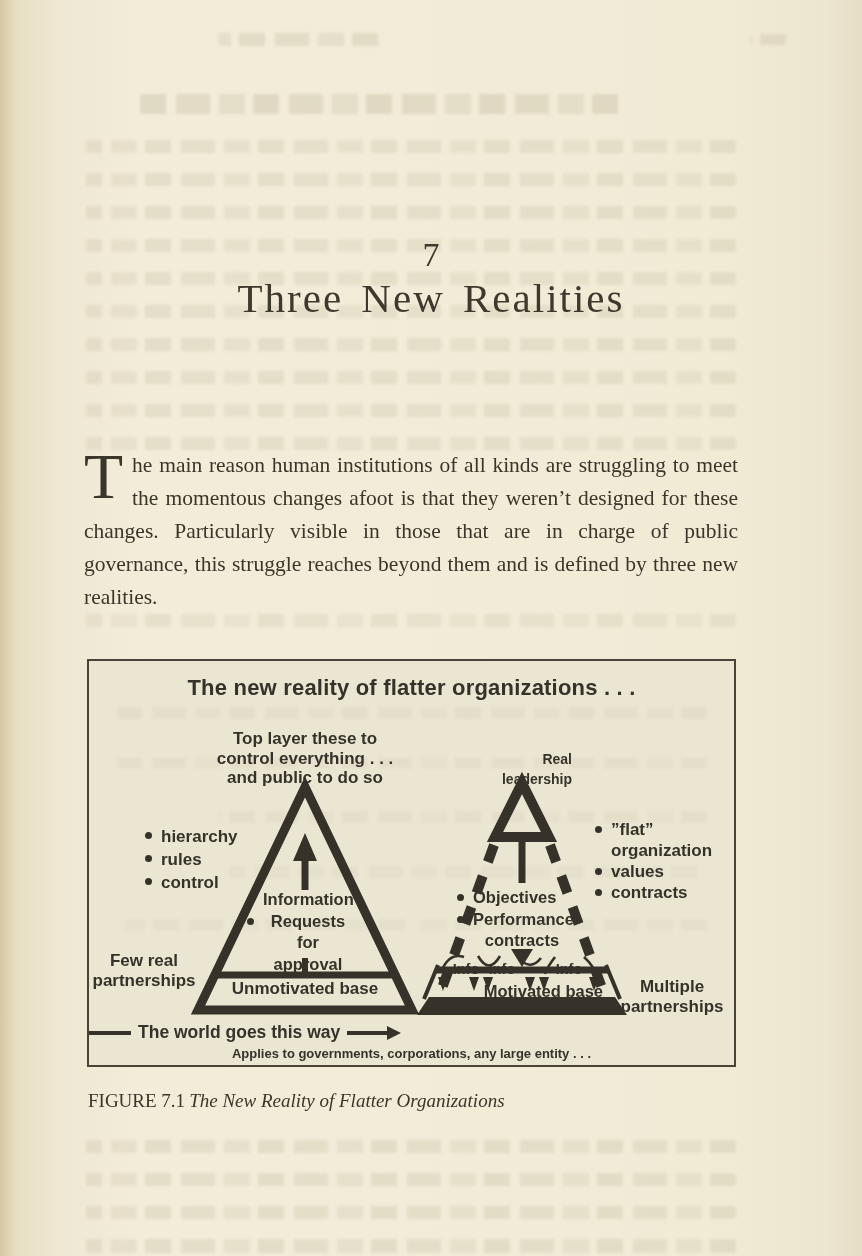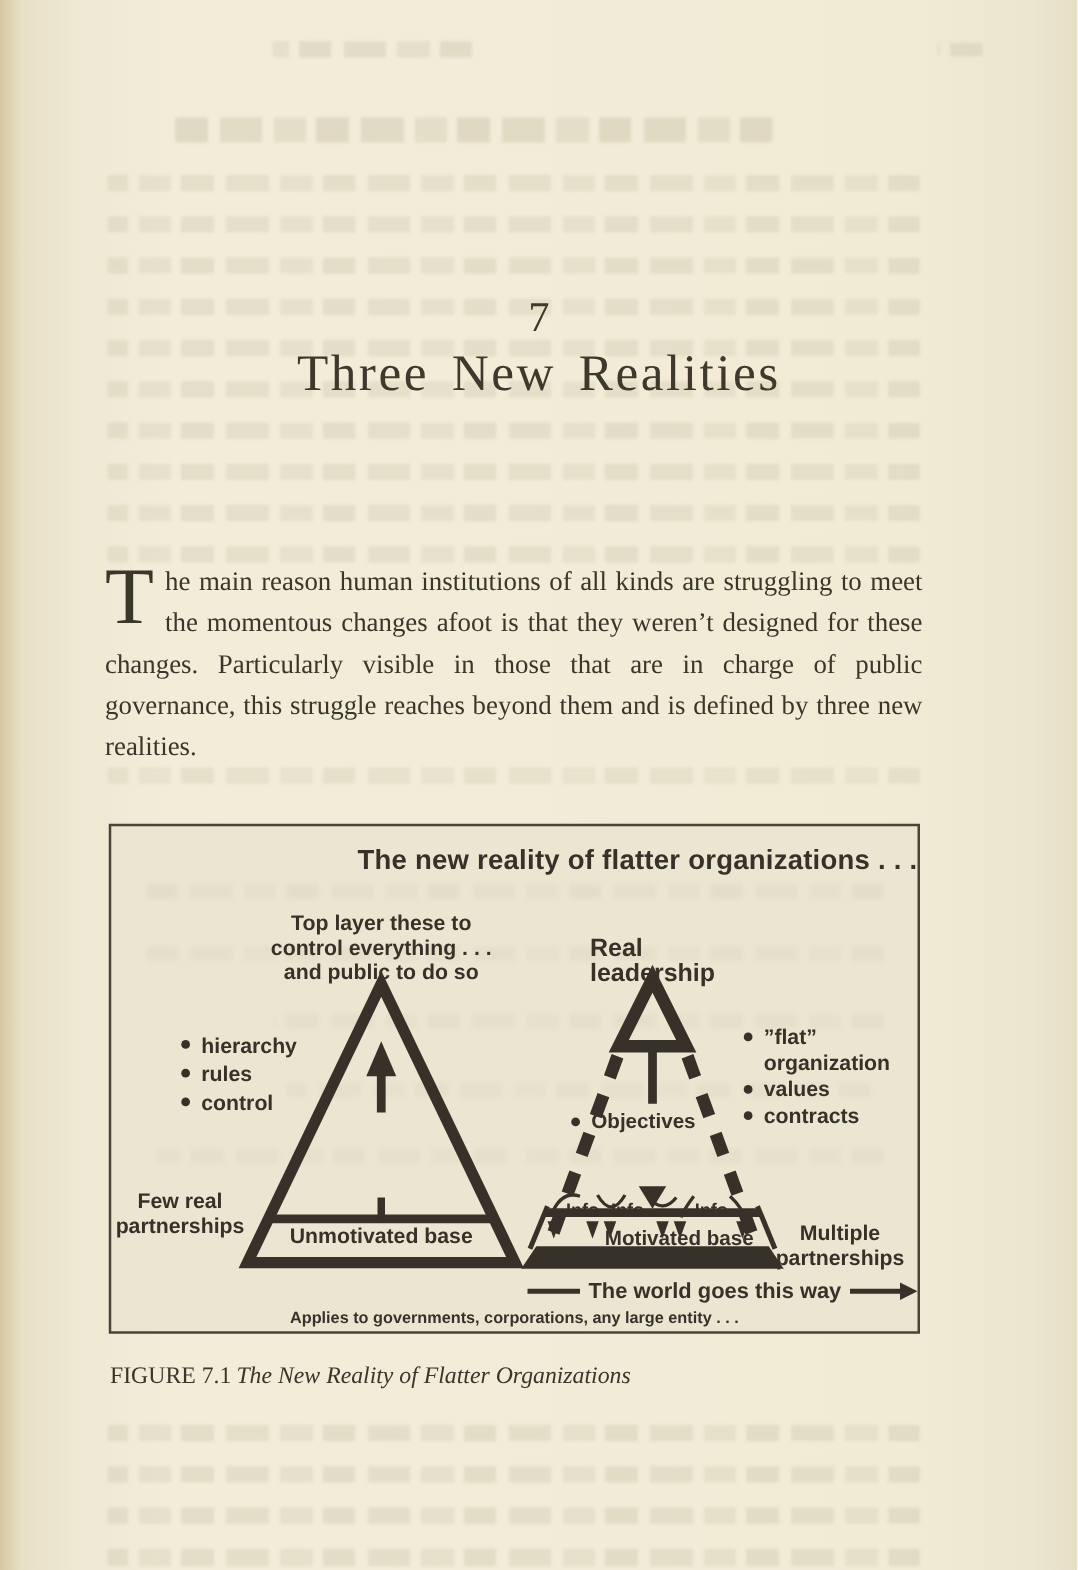--- a/index.html
+++ b/index.html
@@ -11,38 +11,38 @@
   .ghost{position:absolute;border-radius:2px;filter:blur(1.4px);transform:scaleX(-1);
     background:repeating-linear-gradient(90deg,rgba(148,136,102,.55) 0 26px,rgba(148,136,102,0) 26px 34px,rgba(148,136,102,.42) 34px 60px,rgba(148,136,102,0) 60px 69px,rgba(148,136,102,.5) 69px 103px,rgba(148,136,102,0) 103px 113px);}
   .chapter-number{position:absolute;top:236px;left:0;width:100%;text-align:center;font-size:34px;z-index:2;}
   .chapter-title{position:absolute;top:274px;left:0;width:100%;text-align:center;font-size:41px;letter-spacing:2px;word-spacing:6px;z-index:2;}
   .para{position:absolute;top:449px;left:84px;width:654px;font-size:21.5px;line-height:33px;text-align:justify;color:#3b362a;z-index:2;}
   .dropcap{float:left;font-size:64px;line-height:50px;padding:3px 9px 0 0;color:#3b362a;}
   .figure-box{position:absolute;left:87px;top:659px;width:645px;height:404px;border:2px solid #4a4438;background:#ebe6d2;z-index:2;}
   .figure-box .ghost{filter:blur(1.6px);}
   .fb-svg{position:absolute;left:0;top:0;z-index:2;pointer-events:none;}
   .fb-label{position:absolute;z-index:3;font-family:"Liberation Sans",sans-serif;font-weight:700;color:#36322a;}
-  .fig-title{top:14px;left:0;width:100%;text-align:right;font-size:22px;letter-spacing:.2px;}
+  .fig-title{top:14px;left:0;width:100%;text-align:center;font-size:22px;letter-spacing:.2px;}
   .left-top-label{left:116px;width:200px;top:68px;text-align:center;font-size:17px;line-height:19.5px;}
-  .right-top-label{left:383px;width:100px;top:89px;text-align:left;font-size:20px;line-height:19.5px;}
+  .right-top-label{left:383px;width:100px;top:89px;text-align:right;font-size:14px;line-height:19.5px;}
   .blist{line-height:23px;font-size:17px;}
   .left-blist{left:56px;top:164px;width:140px;}
   .right-blist{left:506px;top:158px;width:132px;line-height:21px;}
   .brow{display:flex;align-items:flex-start;}
   .dot{flex:0 0 auto;width:7px;height:7px;border-radius:50%;background:#36322a;margin:7px 9px 0 0;}
   .inner-bullets{font-size:16.5px;line-height:21.5px;}
   .inner-left{left:158px;top:228px;width:124px;}
   .inner-right{left:368px;top:226px;width:130px;}
   .inner-bullets .wrapcenter{text-align:center;}
   .few-real{left:2px;width:106px;top:290px;text-align:center;font-size:17px;line-height:19.5px;}
   .multiple{left:522px;width:122px;top:316px;text-align:center;font-size:17px;line-height:19.5px;}
   .unmot-base{left:134px;width:164px;top:318px;text-align:center;font-size:17px;}
   .mot-base{left:352px;width:162px;top:321px;text-align:right;font-size:16.5px;}
   .info-lab{top:300px;width:44px;text-align:center;font-size:14.5px;}
-  .world{top:361px;left:0;width:100%;display:flex;justify-content:flex-end;align-items:center;gap:7px;font-size:17.5px;}
+  .world{top:361px;left:0;width:100%;display:flex;justify-content:flex-start;align-items:center;gap:7px;font-size:17.5px;}
   .wl-line{display:inline-block;width:42px;height:4px;background:#36322a;}
   .wl-arrow{display:inline-flex;align-items:center;}
   .wl-arrow .shaft{display:inline-block;width:40px;height:4px;background:#36322a;}
   .wl-arrow .head{display:inline-block;width:0;height:0;border-left:14px solid #36322a;border-top:7px solid transparent;border-bottom:7px solid transparent;}
   .applies{top:385px;left:0;width:100%;text-align:center;font-size:13px;}
   .caption{position:absolute;left:88px;top:1090px;font-size:19px;color:#3b362a;z-index:2;}
   .caption .cap-title{font-style:italic;margin-left:4px;}
 </style>
 </head>
 <body>
@@ -131,25 +131,39 @@
       <div class="brow">
           <span class="dot"></span>
           <span>values</span>
         </div>
       <div class="brow">
           <span class="dot"></span>
           <span>contracts</span>
         </div>
     </div>
 
+    <div class="fb-label inner-bullets inner-left">
+      <div class="brow">
+          <span class="dot"></span>
+          <span>Information</span>
+        </div>
+      <div class="brow">
+          <span class="dot"></span>
+          <span class="wrapcenter" style="width:90px">Requests for approval</span>
+        </div>
+    </div>
 
     <div class="fb-label inner-bullets inner-right">
       <div class="brow">
           <span class="dot"></span>
           <span>Objectives</span>
+        </div>
+      <div class="brow">
+          <span class="dot"></span>
+          <span class="wrapcenter" style="width:98px">Performance contracts</span>
         </div>
     </div>
 
     <div class="fb-label few-real">
       <div>Few real</div>
       <div>partnerships</div>
     </div>
 
     <div class="fb-label multiple">
       <div>Multiple</div>

